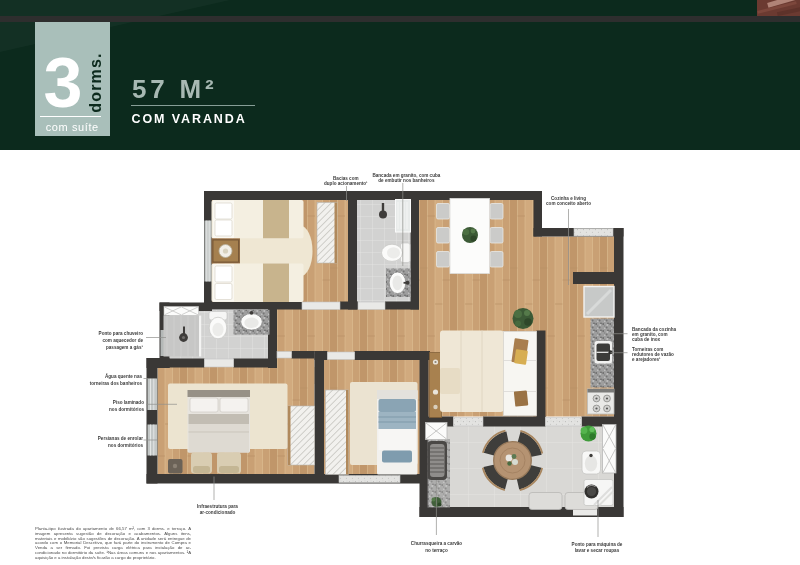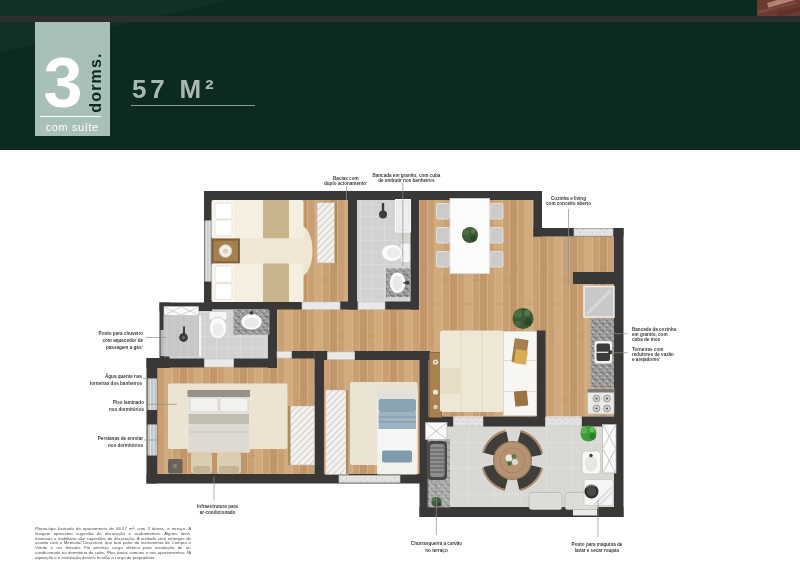--- a/index.html
+++ b/index.html
@@ -29,21 +29,21 @@
 <div class="abs" style="left:64px;top:74px;width:62px;height:17px;transform:rotate(-90deg);color:#0c2a1d;font-size:16px;font-weight:bold;letter-spacing:1.2px;text-align:center;line-height:17px;">dorms.</div>
 
 <div class="abs" style="left:40px;top:115.5px;width:61px;height:1.6px;background:#ffffff;"></div>
 
 <div class="abs" style="left:34.5px;top:121px;width:75.5px;text-align:center;color:#ffffff;font-size:11px;font-weight:normal;letter-spacing:0.6px;">com suíte</div>
 
 <div class="abs" style="left:132px;top:73.5px;color:#a8b9b3;font-size:26px;font-weight:bold;letter-spacing:3.8px;">57 M²</div>
 
 <div class="abs" style="left:131px;top:104.5px;width:124px;height:1.4px;background:#879e97;"></div>
 
-<div class="abs" style="left:131.5px;top:111.5px;color:#ffffff;font-size:12.5px;font-weight:bold;letter-spacing:1.9px;margin-top:37px;">COM VARANDA</div>
+<div class="abs" style="left:131.5px;top:111.5px;color:#ffffff;font-size:12.5px;font-weight:bold;letter-spacing:1.9px;">COM VARANDA</div>
 
 <svg class="abs" style="left:0;top:0;" width="800" height="565" viewBox="0 0 800 565">
 <defs>
   <pattern id="wood" width="30" height="120" patternUnits="userSpaceOnUse">
     <rect width="30" height="120" fill="#c9a074"></rect>
     <rect x="0" width="7.5" height="120" fill="#c0966a"></rect>
     <rect x="15" width="7.5" height="120" fill="#d1aa7e"></rect>
     <line x1="7.5" y1="0" x2="7.5" y2="120" stroke="#ddbf94" stroke-width="0.6"></line>
     <line x1="15" y1="0" x2="15" y2="120" stroke="#ddbf94" stroke-width="0.6"></line>
     <line x1="22.5" y1="0" x2="22.5" y2="120" stroke="#ddbf94" stroke-width="0.6"></line>

